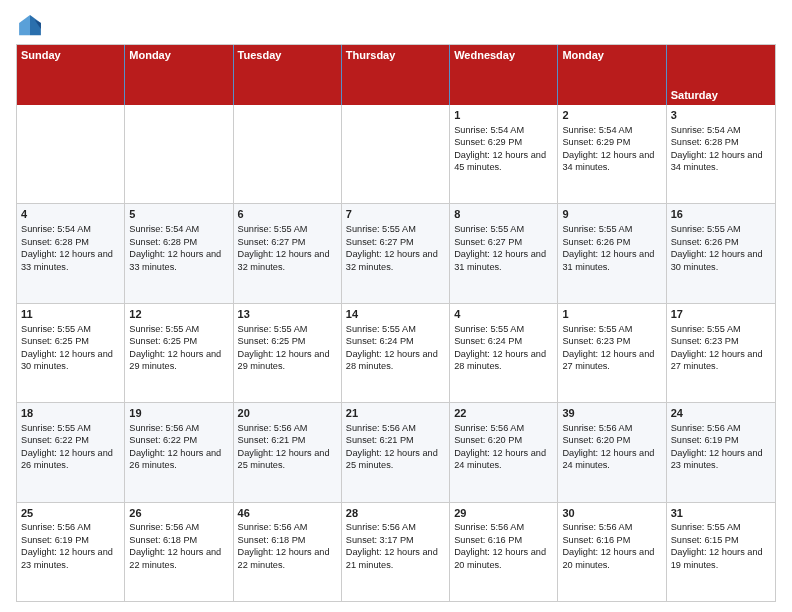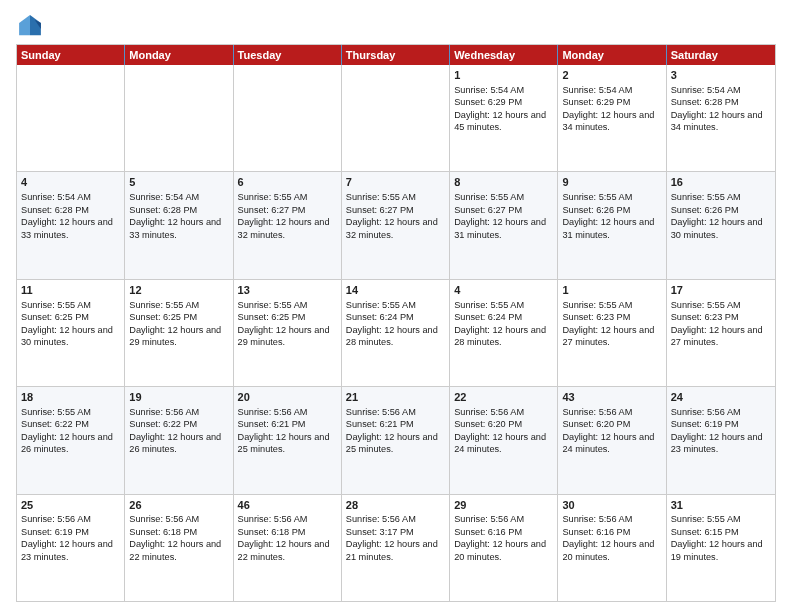--- a/index.html
+++ b/index.html
@@ -73,21 +73,21 @@
       background: #b91c1c;
     }
     .cal-header-cell {
       color: #fff;
       font-size: 11px;
       font-weight: bold;
       padding: 4px 4px;
       text-align: left;
       border-right: 1px solid #5590c8;
     }
-    .cal-header-cell:last-child { border-right: none; }
+    .cal-header-cell:last-child { border-right: none; margin-top: 40px; }
     .cal-body {
       flex: 1;
       display: flex;
       flex-direction: column;
     }
     .cal-row {
       display: grid;
       grid-template-columns: repeat(7, 1fr);
       flex: 1;
       border-bottom: 1px solid #ccc;
@@ -170,21 +170,21 @@
           <div class="cal-cell"><span class="day-num">4</span><span>Sunrise: 5:55 AM</span><br><span>Sunset: 6:24 PM</span><br><span>Daylight: 12 hours and 28 minutes.</span><br></div>
           <div class="cal-cell"><span class="day-num">1</span><span>Sunrise: 5:55 AM</span><br><span>Sunset: 6:23 PM</span><br><span>Daylight: 12 hours and 27 minutes.</span><br></div>
           <div class="cal-cell"><span class="day-num">17</span><span>Sunrise: 5:55 AM</span><br><span>Sunset: 6:23 PM</span><br><span>Daylight: 12 hours and 27 minutes.</span><br></div>
         </div>
         <div class="cal-row">
           <div class="cal-cell alt"><span class="day-num">18</span><span>Sunrise: 5:55 AM</span><br><span>Sunset: 6:22 PM</span><br><span>Daylight: 12 hours and 26 minutes.</span><br></div>
           <div class="cal-cell alt"><span class="day-num">19</span><span>Sunrise: 5:56 AM</span><br><span>Sunset: 6:22 PM</span><br><span>Daylight: 12 hours and 26 minutes.</span><br></div>
           <div class="cal-cell alt"><span class="day-num">20</span><span>Sunrise: 5:56 AM</span><br><span>Sunset: 6:21 PM</span><br><span>Daylight: 12 hours and 25 minutes.</span><br></div>
           <div class="cal-cell alt"><span class="day-num">21</span><span>Sunrise: 5:56 AM</span><br><span>Sunset: 6:21 PM</span><br><span>Daylight: 12 hours and 25 minutes.</span><br></div>
           <div class="cal-cell alt"><span class="day-num">22</span><span>Sunrise: 5:56 AM</span><br><span>Sunset: 6:20 PM</span><br><span>Daylight: 12 hours and 24 minutes.</span><br></div>
-          <div class="cal-cell alt"><span class="day-num">43</span><span>Sunrise: 5:56 AM</span><br><span>Sunset: 6:20 PM</span><br><span>Daylight: 12 hours and 24 minutes.</span><br></div>
+          <div class="cal-cell alt"><span class="day-num">39</span><span>Sunrise: 5:56 AM</span><br><span>Sunset: 6:20 PM</span><br><span>Daylight: 12 hours and 24 minutes.</span><br></div>
           <div class="cal-cell alt"><span class="day-num">24</span><span>Sunrise: 5:56 AM</span><br><span>Sunset: 6:19 PM</span><br><span>Daylight: 12 hours and 23 minutes.</span><br></div>
         </div>
         <div class="cal-row">
           <div class="cal-cell"><span class="day-num">25</span><span>Sunrise: 5:56 AM</span><br><span>Sunset: 6:19 PM</span><br><span>Daylight: 12 hours and 23 minutes.</span><br></div>
           <div class="cal-cell"><span class="day-num">26</span><span>Sunrise: 5:56 AM</span><br><span>Sunset: 6:18 PM</span><br><span>Daylight: 12 hours and 22 minutes.</span><br></div>
           <div class="cal-cell"><span class="day-num">46</span><span>Sunrise: 5:56 AM</span><br><span>Sunset: 6:18 PM</span><br><span>Daylight: 12 hours and 22 minutes.</span><br></div>
           <div class="cal-cell"><span class="day-num">28</span><span>Sunrise: 5:56 AM</span><br><span>Sunset: 3:17 PM</span><br><span>Daylight: 12 hours and 21 minutes.</span><br></div>
           <div class="cal-cell"><span class="day-num">29</span><span>Sunrise: 5:56 AM</span><br><span>Sunset: 6:16 PM</span><br><span>Daylight: 12 hours and 20 minutes.</span><br></div>
           <div class="cal-cell"><span class="day-num">30</span><span>Sunrise: 5:56 AM</span><br><span>Sunset: 6:16 PM</span><br><span>Daylight: 12 hours and 20 minutes.</span><br></div>
           <div class="cal-cell"><span class="day-num">31</span><span>Sunrise: 5:55 AM</span><br><span>Sunset: 6:15 PM</span><br><span>Daylight: 12 hours and 19 minutes.</span><br></div>

